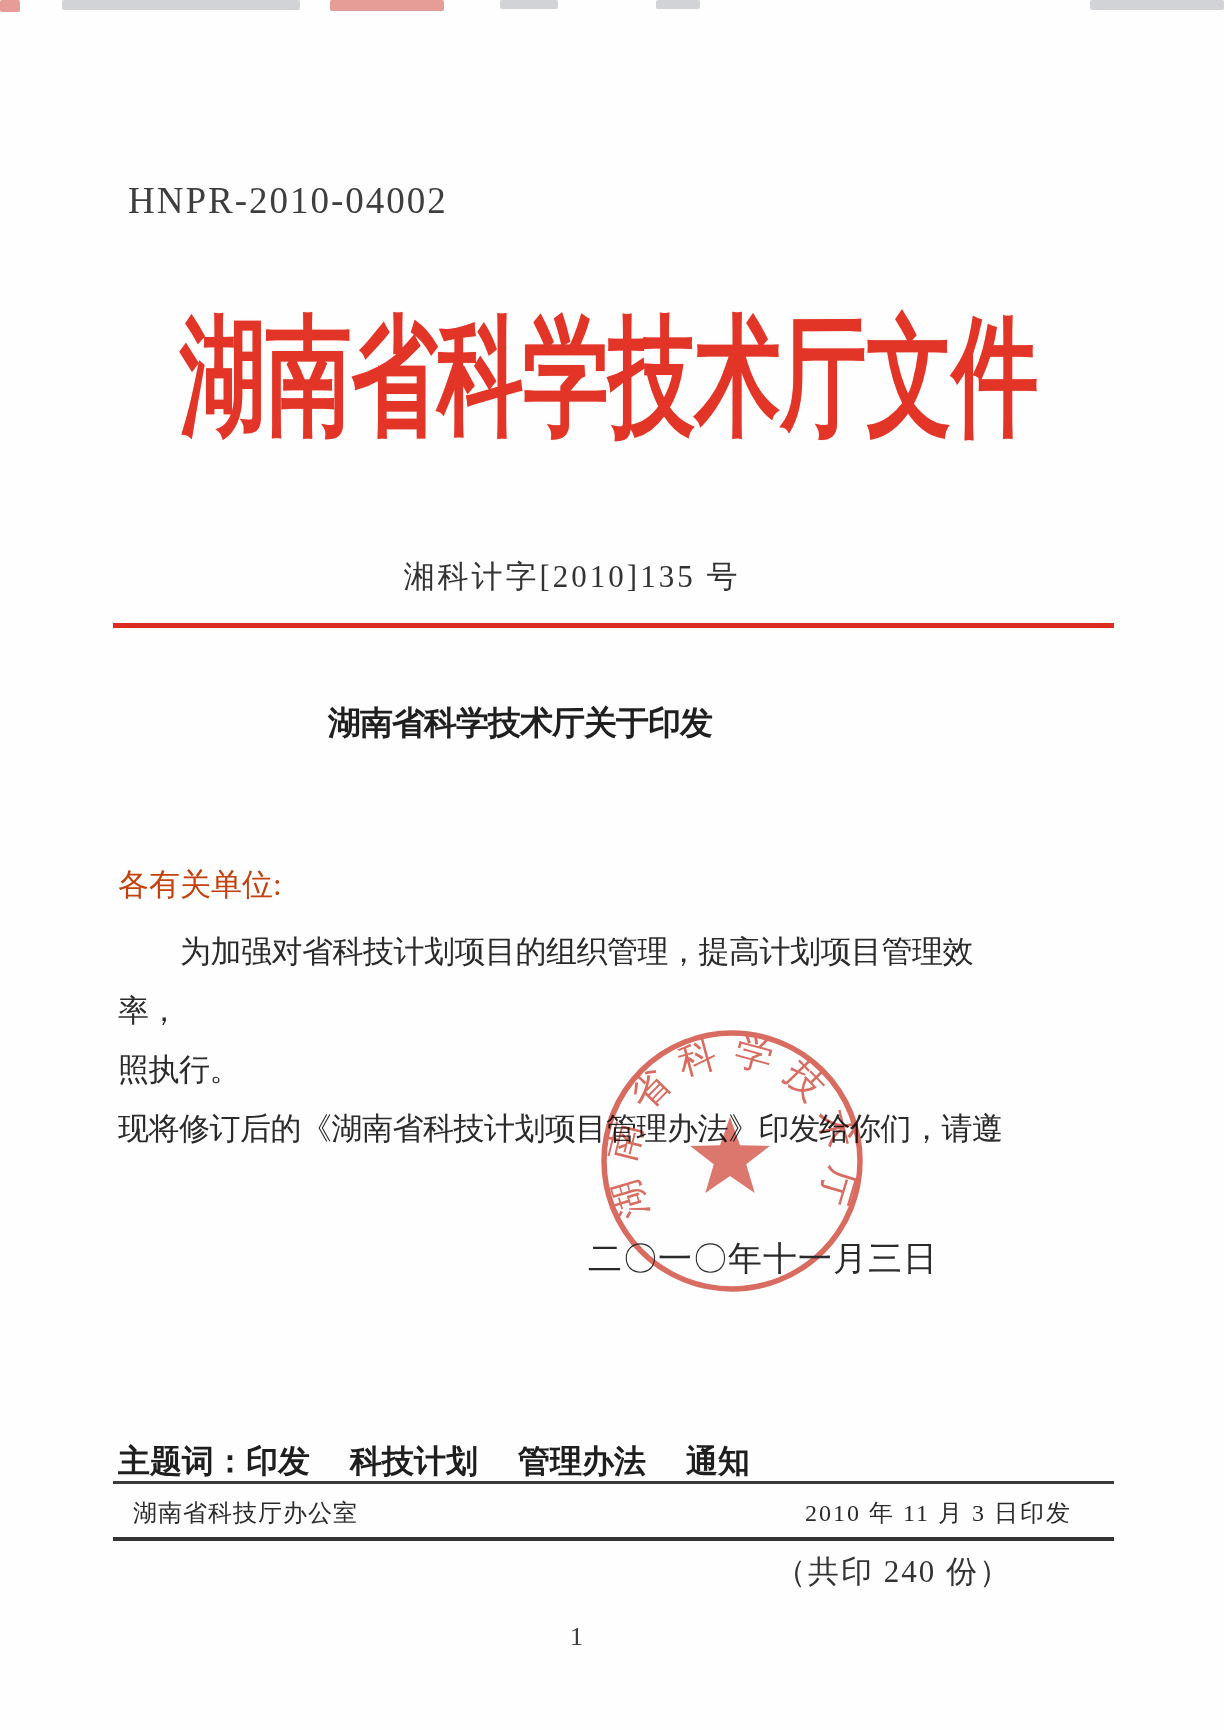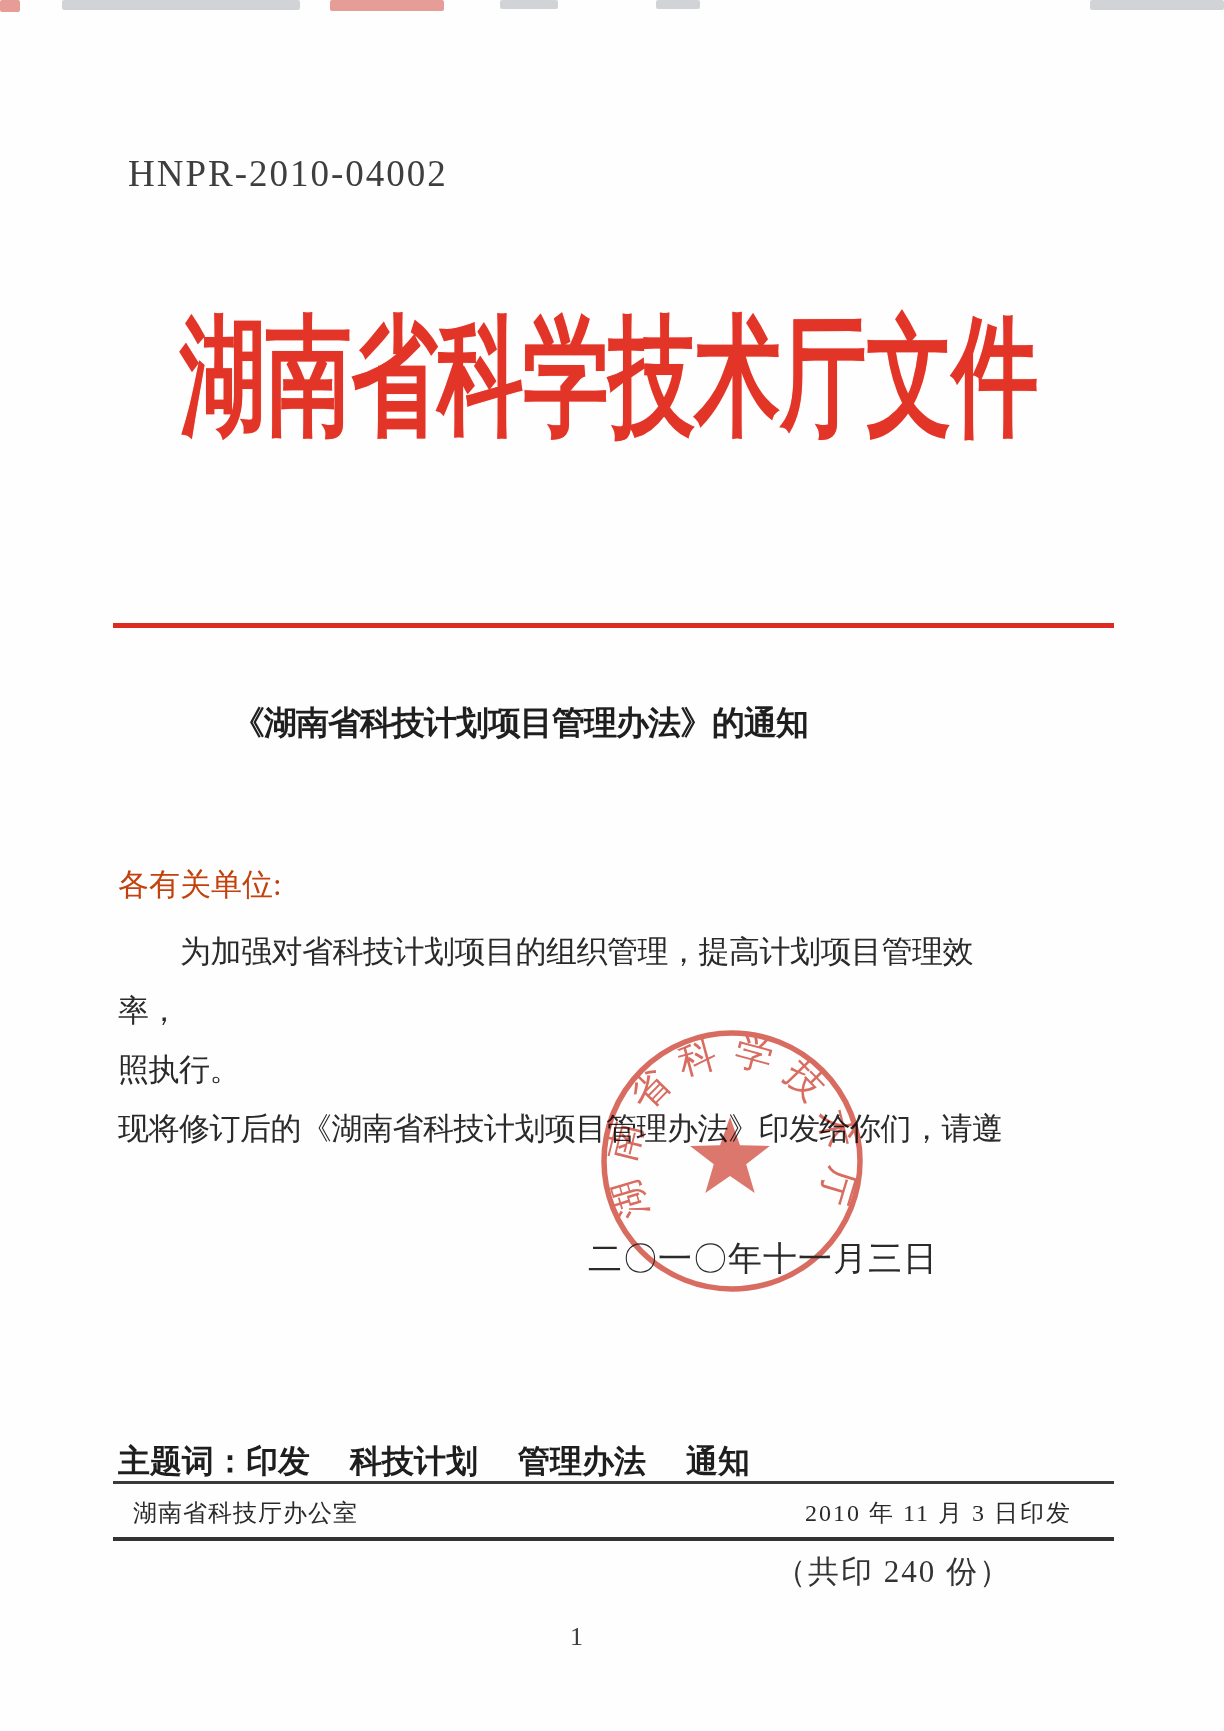--- a/index.html
+++ b/index.html
@@ -10,21 +10,21 @@
     overflow:hidden;
     font-family:"Liberation Serif","DejaVu Serif",serif;
     color:#262626;
   }
   
   .artifact{position:absolute;top:0;border-radius:2px;}
   .art-red{background:#d44c41;opacity:.55;}
   .art-gray{background:#8f949c;opacity:.4;}
 
   .ref-code{
-    position:absolute;left:128px;top:152px;
+    position:absolute;left:128px;top:179px;
     font-size:37px;letter-spacing:2px;color:#3e3e3e;
   }
   .agency-title{
     position:absolute;left:180px;top:312px;
     font-size:130px;font-weight:bold;line-height:1;
     color:#e23427;white-space:nowrap;
     transform:scaleX(0.66);transform-origin:left center;
     text-shadow:0 0 1px rgba(226,52,39,.6);
   }
   .doc-number{
@@ -94,25 +94,26 @@
   <div class="artifact art-gray" style="left:62px;width:238px;height:10px"></div>
   <div class="artifact art-red" style="left:330px;width:114px;height:11px"></div>
   <div class="artifact art-gray" style="left:500px;width:58px;height:9px"></div>
   <div class="artifact art-gray" style="left:656px;width:44px;height:9px"></div>
   <div class="artifact art-gray" style="left:1090px;width:134px;height:10px"></div>
 
   <div class="ref-code">HNPR-2010-04002</div>
 
   <div class="agency-title">湖南省科学技术厅文件</div>
 
+  <div class="doc-number">湘科计字[2010]135 号</div>
 
   <div class="red-line"></div>
 
   <div class="notice-title">
-    <div>《湖南省科技计划项目管理办法》的通知</div>
+    <div>湖南省科学技术厅关于印发</div>
   </div>
 
   <div class="salutation">各有关单位:</div>
 
   <div class="para">
     <div><span class="indent"></span><span>为加强对省科技计划项目的组织管理，提高计划项目管理效率，</span></div>
     <div>照执行。</div>
     <div>现将修订后的《湖南省科技计划项目管理办法》印发给你们，请遵</div>
   </div>
 

